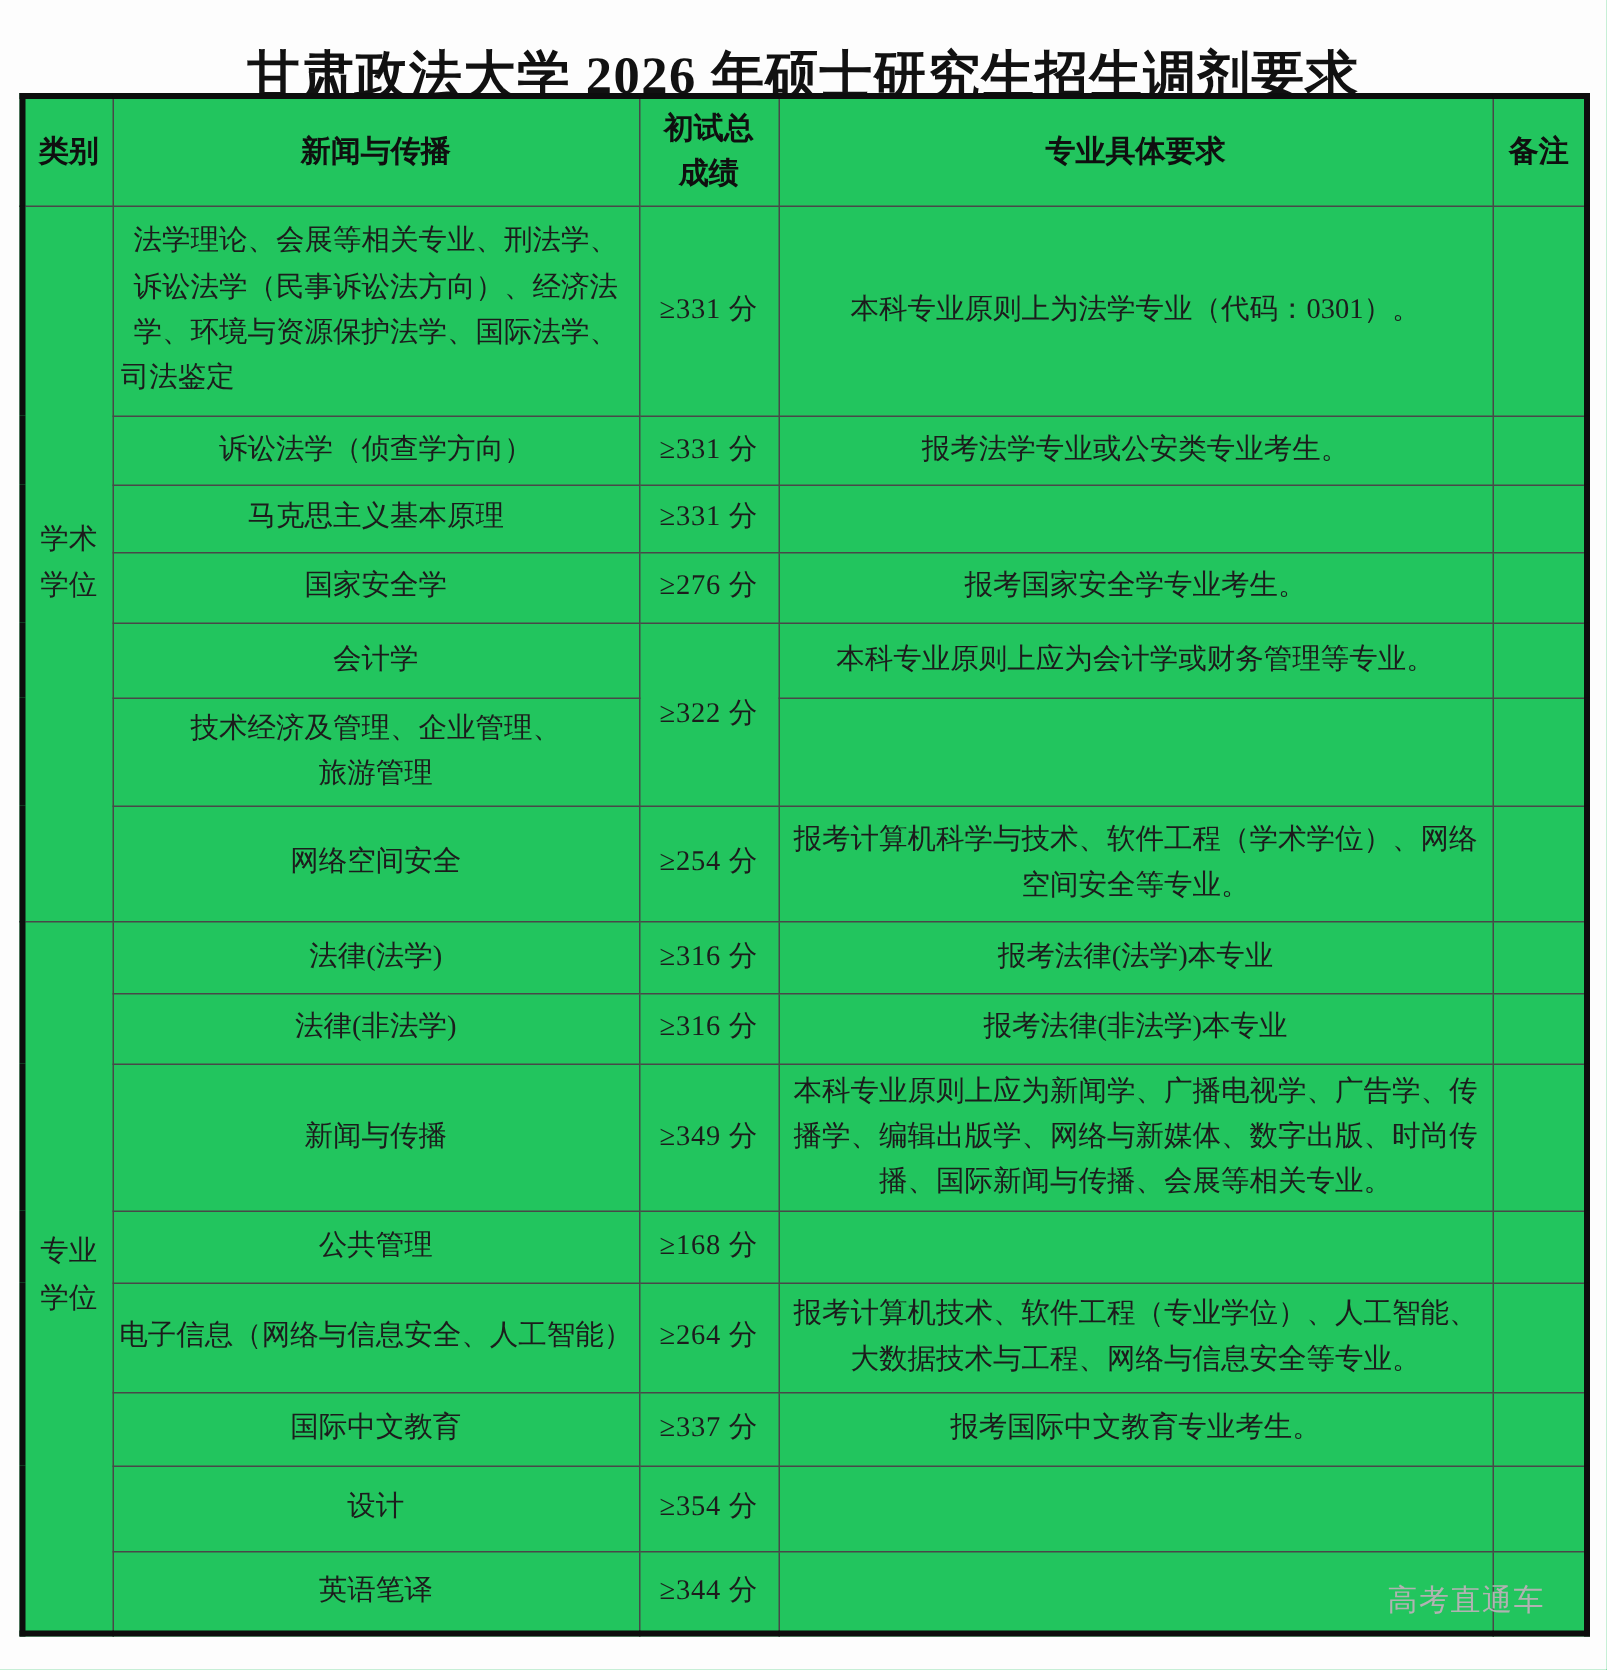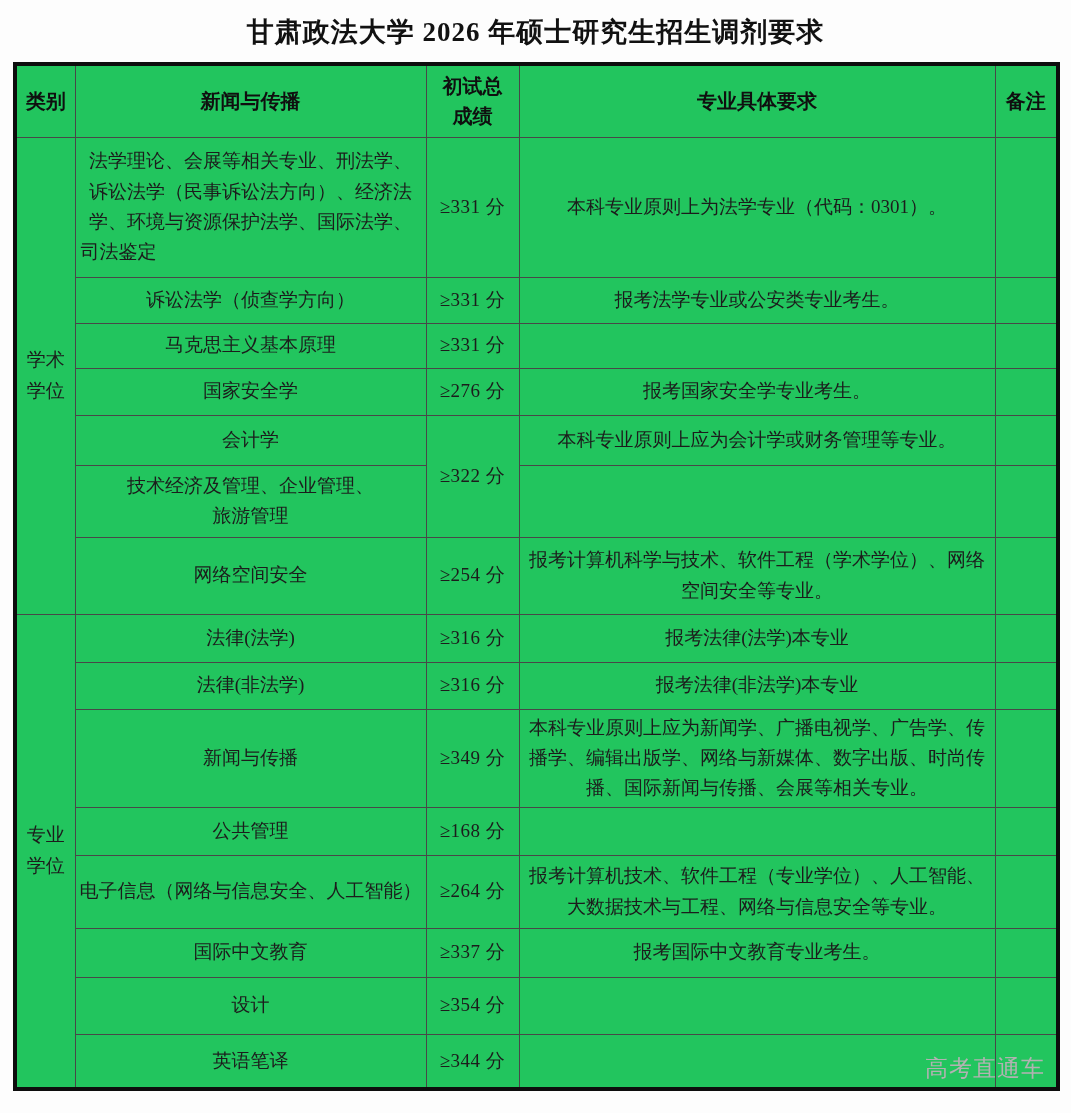--- a/index.html
+++ b/index.html
@@ -6,23 +6,23 @@
   html, body {
     width: 1071px; height: 1113px;
     background: #fdfdfd;
     font-family: "Liberation Serif", "DejaVu Serif", serif;
     color: #1c1c1c;
     position: relative;
     overflow: hidden;
   }
   .page-title {
     text-align: center;
-    font-size: 27px;
+    font-size: 35px;
     font-weight: bold;
-    padding-top: 14px;
+    padding-top: 27px;
     letter-spacing: 1px;
     color: #111;
   }
   table.req-table {
     position: absolute;
     left: 13px; top: 62px;
     width: 1043px;
     border-collapse: collapse;
     table-layout: fixed;
     background: #22c55e;
@@ -60,21 +60,21 @@
   .req-cell {
     text-align: left;
     padding: 4px 9px;
     line-height: 1.7;
   }
   .req-center { text-align: center; }
   .score-head span { display: block; line-height: 1.5; }
   .watermark {
     position: absolute;
     left: 925px; top: 1053px;
-    font-size: 23px;
+    font-size: 20px;
     color: #b2b2b2;
     letter-spacing: 1px;
     z-index: 5;
     pointer-events: none;
     white-space: nowrap;
   }
 </style>
 </head>
 <body>
 

